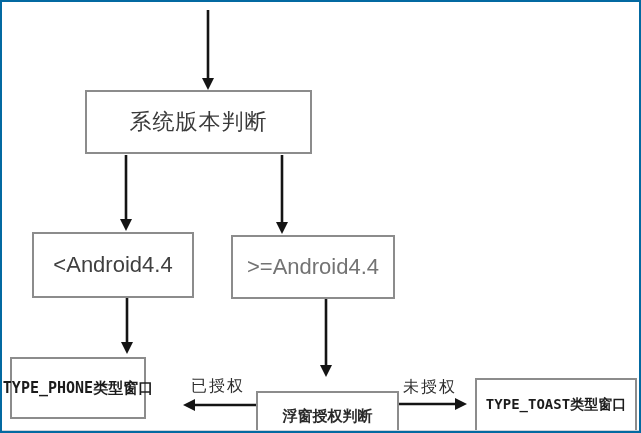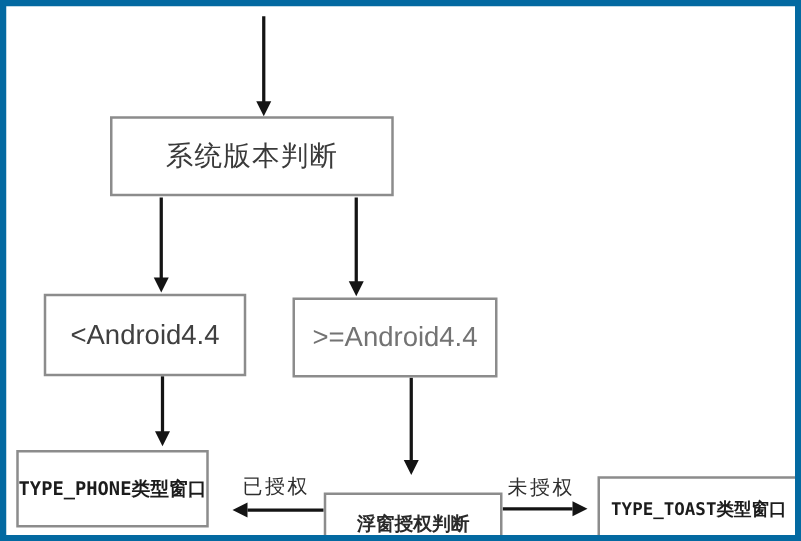--- a/index.html
+++ b/index.html
@@ -6,21 +6,21 @@
     margin: 0;
     padding: 0;
     background: #ffffff;
     font-family: "Liberation Sans", "DejaVu Sans", sans-serif;
   }
   .canvas {
     position: relative;
     width: 641px;
     height: 433px;
     background: #ffffff;
-    border: 5px solid #0369a1;
+    border: 2px solid #0369a1;
     box-sizing: border-box;
     overflow: hidden;
   }
   .arrows {
     position: absolute;
     left: 0;
     top: 0;
     width: 641px;
     height: 433px;
     pointer-events: none;
@@ -33,21 +33,21 @@
     display: flex;
     align-items: center;
     justify-content: center;
     text-align: center;
     color: #3a3a3a;
     white-space: nowrap;
   }
   .node-system-version   { left: 83px;  top: 88px;  width: 227px; height: 64px; font-size: 22px; letter-spacing: 1px; }
   .node-lt-android       { left: 30px;  top: 230px; width: 162px; height: 66px; font-size: 22px; color: #404040; }
   .node-gte-android      { left: 229px; top: 233px; width: 164px; height: 64px; font-size: 22px; color: #737373; }
-  .node-type-phone       { left: 8px;   top: 355px; width: 154px; height: 62px;
+  .node-type-phone       { left: 8px;   top: 355px; width: 136px; height: 62px;
                            font-family: "DejaVu Sans Mono", "Liberation Mono", monospace;
                            font-size: 15px; font-weight: bold; color: #1c1c1c; }
   .node-float-permission { left: 254px; top: 378px; width: 143px; height: 51px;
                            font-size: 15px; font-weight: bold; color: #2a2a2a; margin-top: 11px; }
   .node-type-toast       { left: 473px; top: 376px; width: 162px; height: 54px;
                            font-family: "DejaVu Sans Mono", "Liberation Mono", monospace;
                            font-size: 14px; font-weight: bold; color: #1c1c1c; text-align: center; }
   .edge-label {
     position: absolute;
     font-size: 16px;

